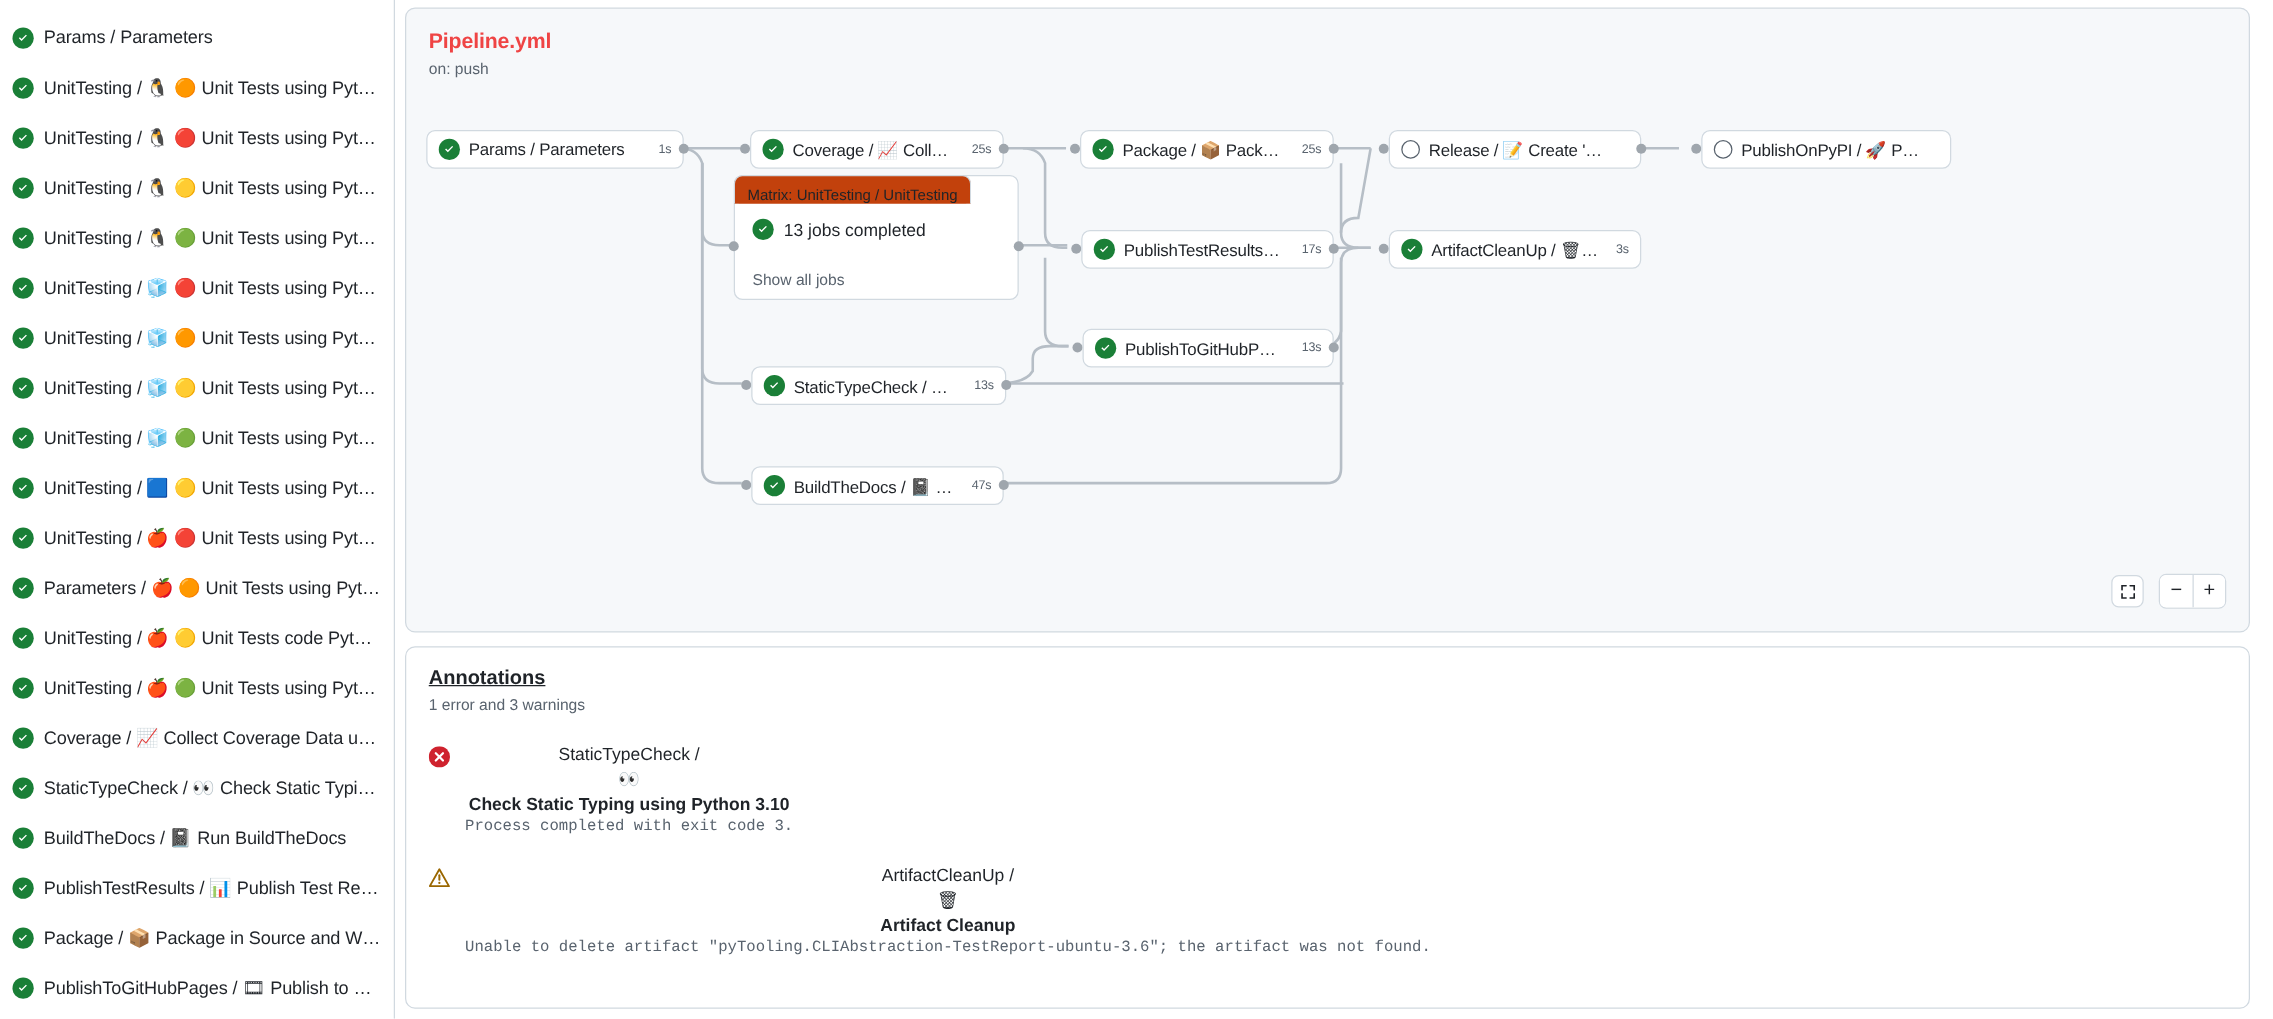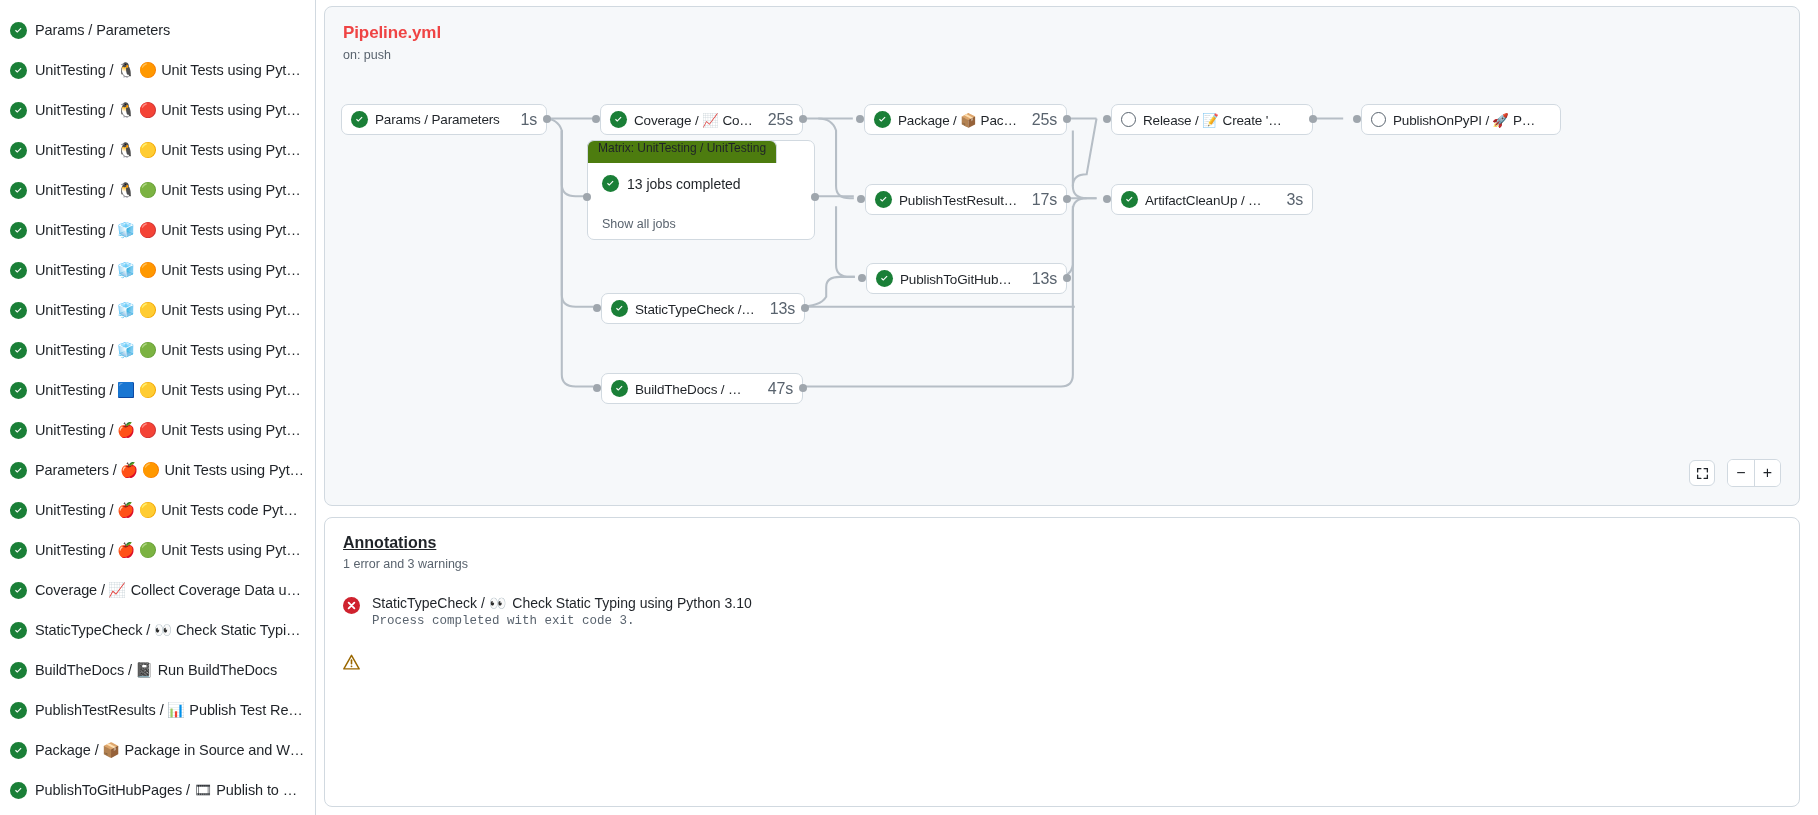--- a/index.html
+++ b/index.html
@@ -95,21 +95,21 @@
     align-items: center;
     padding: 0 9px;
     gap: 7px;
     font-size: 13.5px;
     white-space: nowrap;
     cursor: pointer;
     overflow: hidden;
     letter-spacing: -0.15px;
   }
   .node .nm { overflow: hidden; text-overflow: ellipsis; }
-  .node .dur { color: #59636e; font-size: 16px; margin-left: auto; padding-left: 7px; }
+  .node .dur { color: #59636e; font-size: 10px; margin-left: auto; padding-left: 7px; }
   .pending-ring {
     width: 15px; height: 15px; min-width: 15px;
     border-radius: 50%;
     border: 1.7px solid #59636e;
     background: transparent;
   }
   .port {
     position: absolute;
     width: 8px; height: 8px;
     border-radius: 50%;
@@ -119,27 +119,27 @@
   
   .matrix-group {
     position: absolute;
     border: 1px solid #d1d9e0;
     border-radius: 7px;
     background: #ffffff;
   }
   .matrix-tab {
     position: absolute;
     top: -1px; left: -1px;
-    background: #4d7c0f;
+    background: #c2410c;
     border: 1px solid #d1d9e0;
     border-bottom: none;
     border-radius: 7px 7px 0 0;
     height: 23px;
     padding: 0 10px;
-    display: flex; align-items: flex-start;
+    display: flex; align-items: flex-end;
     font-size: 12px;
     color: #1f2328;
     white-space: nowrap;
   }
   .matrix-body { position: absolute; left: 0; top: 22px; right: 0; bottom: 0; padding: 12px 14px; }
   .matrix-row1 { display: flex; align-items: center; gap: 8px; font-size: 14px; }
   .matrix-link {
     margin-top: 25px;
     font-size: 12.5px;
     color: #59636e;
@@ -185,22 +185,22 @@
     border-radius: 8px;
     background: #ffffff;
     height: 290px;
     padding: 16px 18px;
     overflow: hidden;
   }
   .ann-title { font-size: 16px; font-weight: 600; color: #1f2328; text-decoration: underline; }
   .ann-sub { font-size: 12.5px; color: #59636e; margin-top: 5px; }
   .ann-item { display: flex; gap: 12px; margin-top: 24px; }
   .ann-ico { width: 17px; height: 17px; min-width: 17px; margin-top: 2px; }
-  .ann-head { font-size: 14px; color: #1f2328; display: flex; align-items: center; gap: 5px; flex-wrap: nowrap; }
-  .ann-head b { font-weight: 400; }
+  .ann-head { font-size: 14px; color: #1f2328; display: flex; align-items: center; gap: 5px; flex-wrap: nowrap; flex-direction: column; }
+  .ann-head b { font-weight: 700; }
   .ann-body {
     margin-top: 3px;
     font-size: 12.5px;
     color: #59636e;
     font-family: "Liberation Mono", "DejaVu Sans Mono", monospace;
   }
 </style>
 </head>
 <body>
 
@@ -574,18 +574,26 @@
               </div>
               <div class="ann-body">Process completed with exit code 3.</div>
             </div>
           </div>
           <div class="ann-item">
             <svg class="ann-ico" viewBox="0 0 16 16">
               <path d="M8 1.3 15.2 14H0.8z" fill="none" stroke="#9a6700" stroke-width="1.4" stroke-linejoin="round"></path>
               <path d="M8 5.8v3.4" stroke="#9a6700" stroke-width="1.5" stroke-linecap="round"></path>
               <circle cx="8" cy="11.6" r="0.85" fill="#9a6700"></circle>
             </svg>
+            <div>
+              <div class="ann-head">
+                <span>ArtifactCleanUp / </span>
+                <span class="emoji">🗑</span>
+                <b>Artifact Cleanup</b>
+              </div>
+              <div class="ann-body">Unable to delete artifact "pyTooling.CLIAbstraction-TestReport-ubuntu-3.6"; the artifact was not found.</div>
+            </div>
           </div>
         </div>
     </div>
 
   </div>
 </div>
 
 </body></html>

